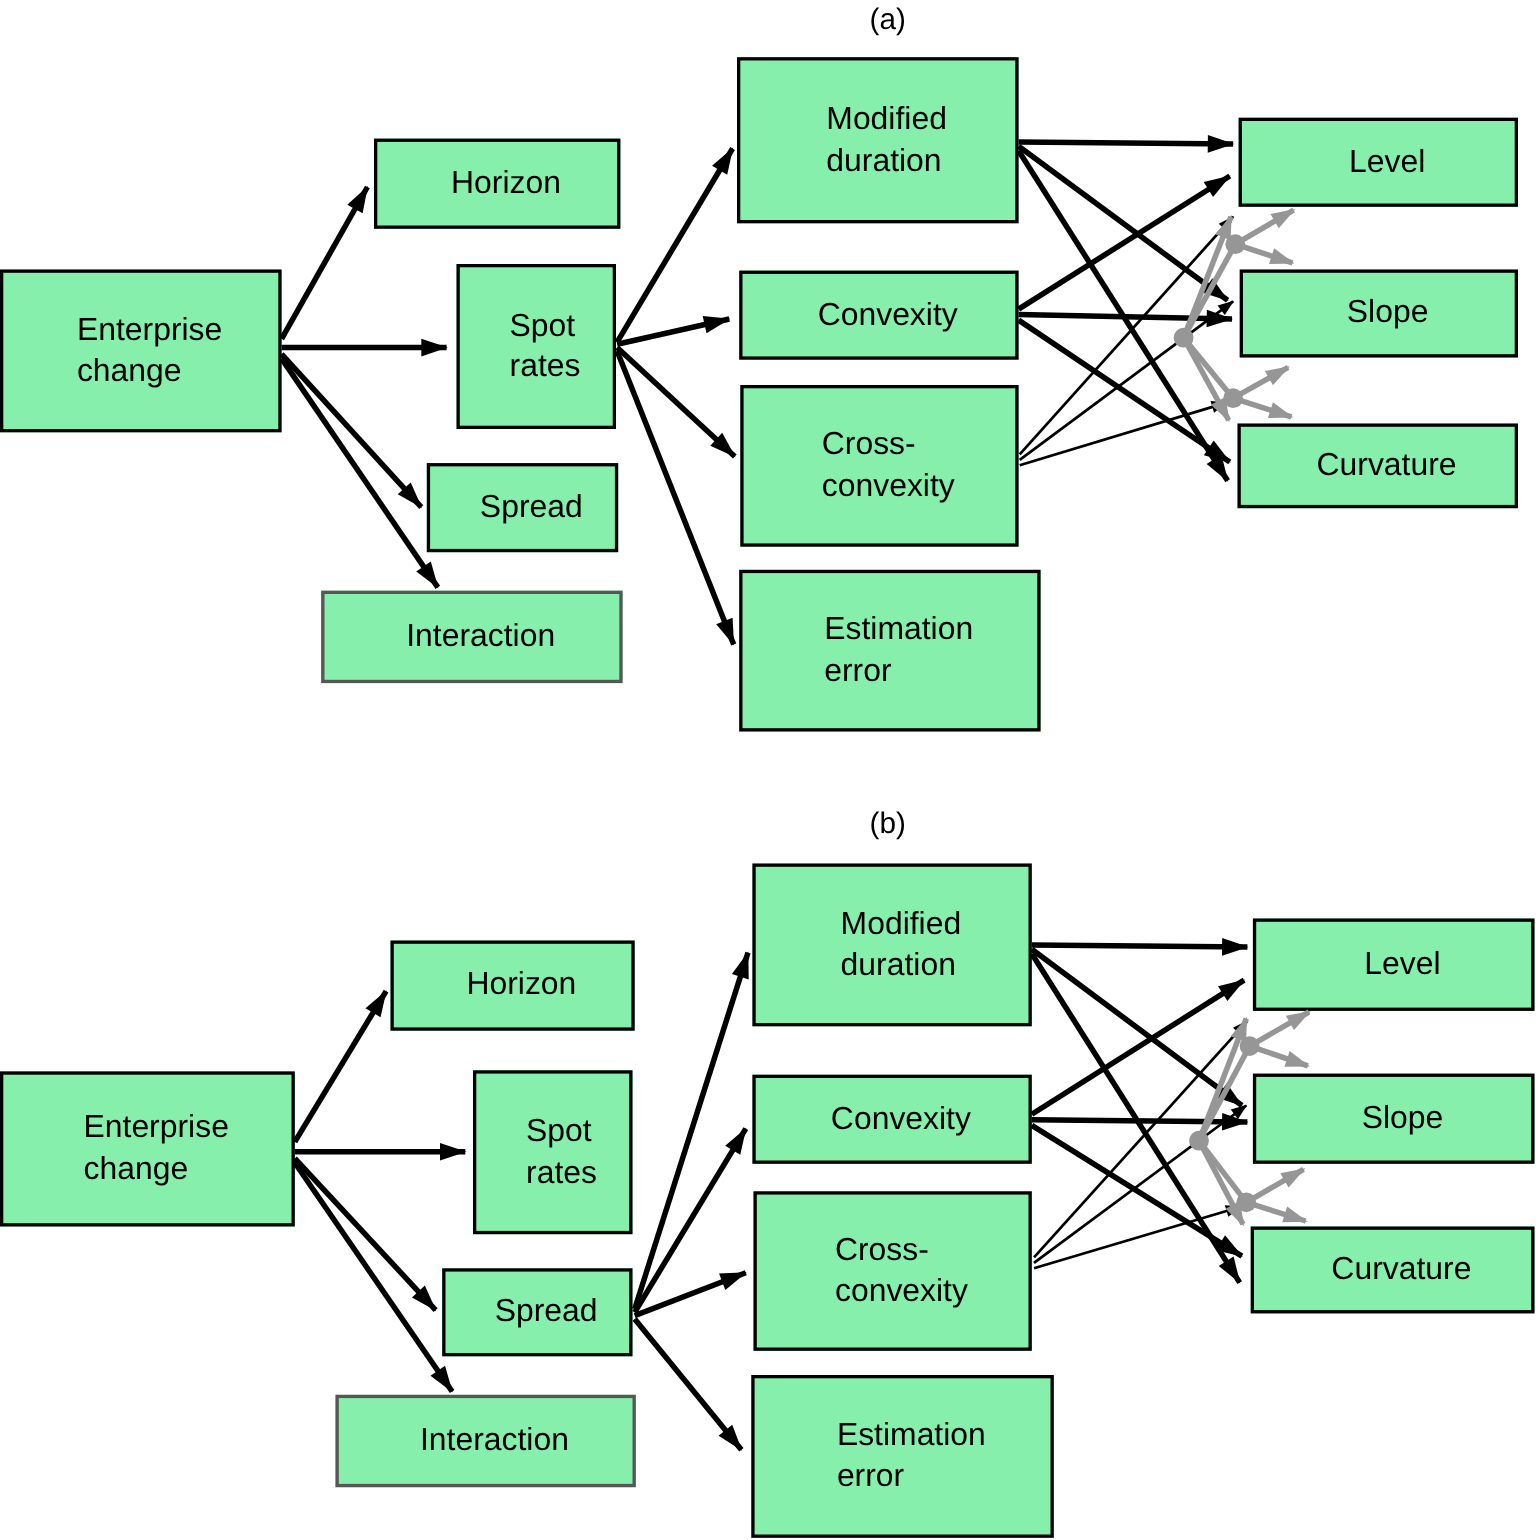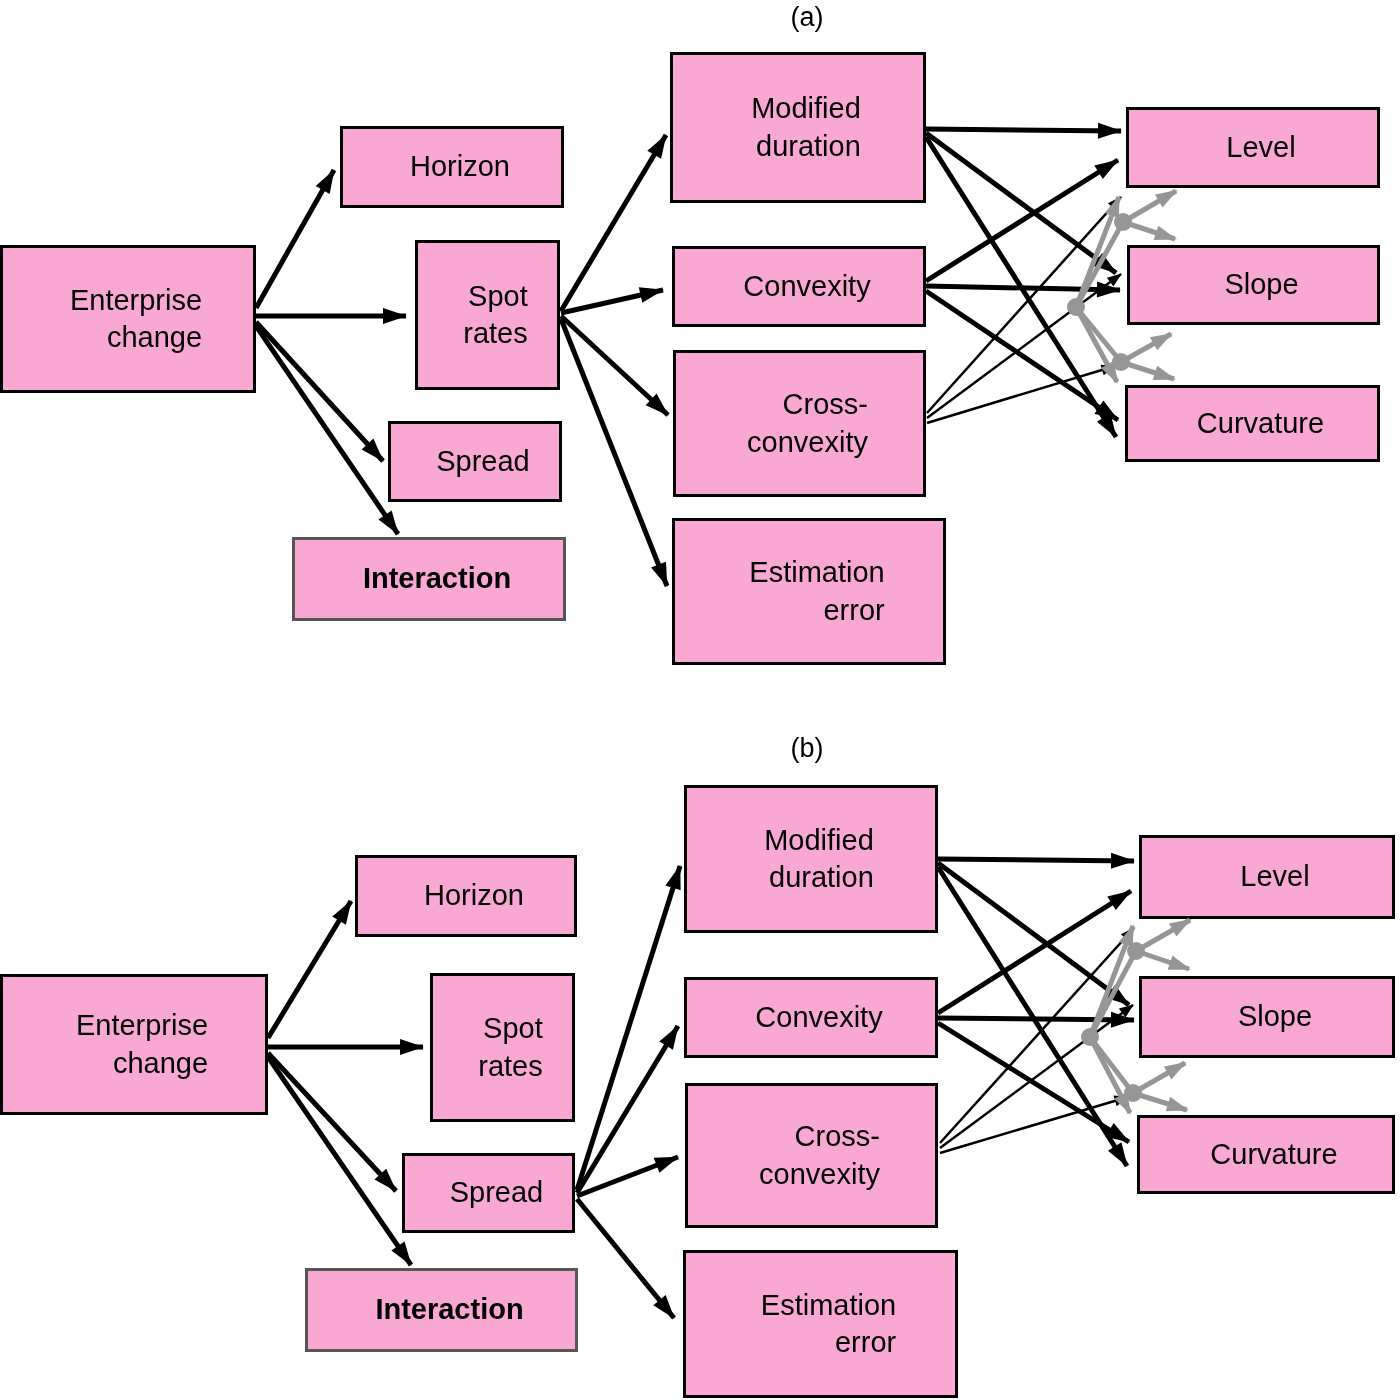--- a/index.html
+++ b/index.html
@@ -1,25 +1,25 @@
 <!DOCTYPE html>
 <html><head>
 <meta charset="utf-8">
 <style>
   html,body{margin:0;padding:0;background:#ffffff;}
   #stage{
     position:relative;width:1400px;height:1400px;background:#ffffff;
     font-family:"Liberation Sans",sans-serif;color:#000;overflow:hidden;
   }
   .node{
-    position:absolute;background:#f9a8d4;border:3px solid #000;box-sizing:border-box;
-    display:flex;align-items:center;justify-content:center;text-align:right;
+    position:absolute;background:#86efac;border:3px solid #000;box-sizing:border-box;
+    display:flex;align-items:center;justify-content:center;text-align:left;
     font-size:29px;line-height:1.28;white-space:pre-line;padding-left:16px;
   }
-  .node.gray-border{border-color:#565656;font-weight:bold;}
+  .node.gray-border{border-color:#565656;}
   .panel-title{
     position:absolute;width:90px;text-align:center;font-size:27px;
   }
   #arrows{position:absolute;left:0;top:0;pointer-events:none;}
   .ln{stroke:#000;stroke-width:5;fill:none;}
   .ln-thin{stroke:#000;stroke-width:2.5;fill:none;}
   .ln-gray{stroke:#969696;stroke-width:5;fill:none;}
 </style>
 </head>
 <body>

